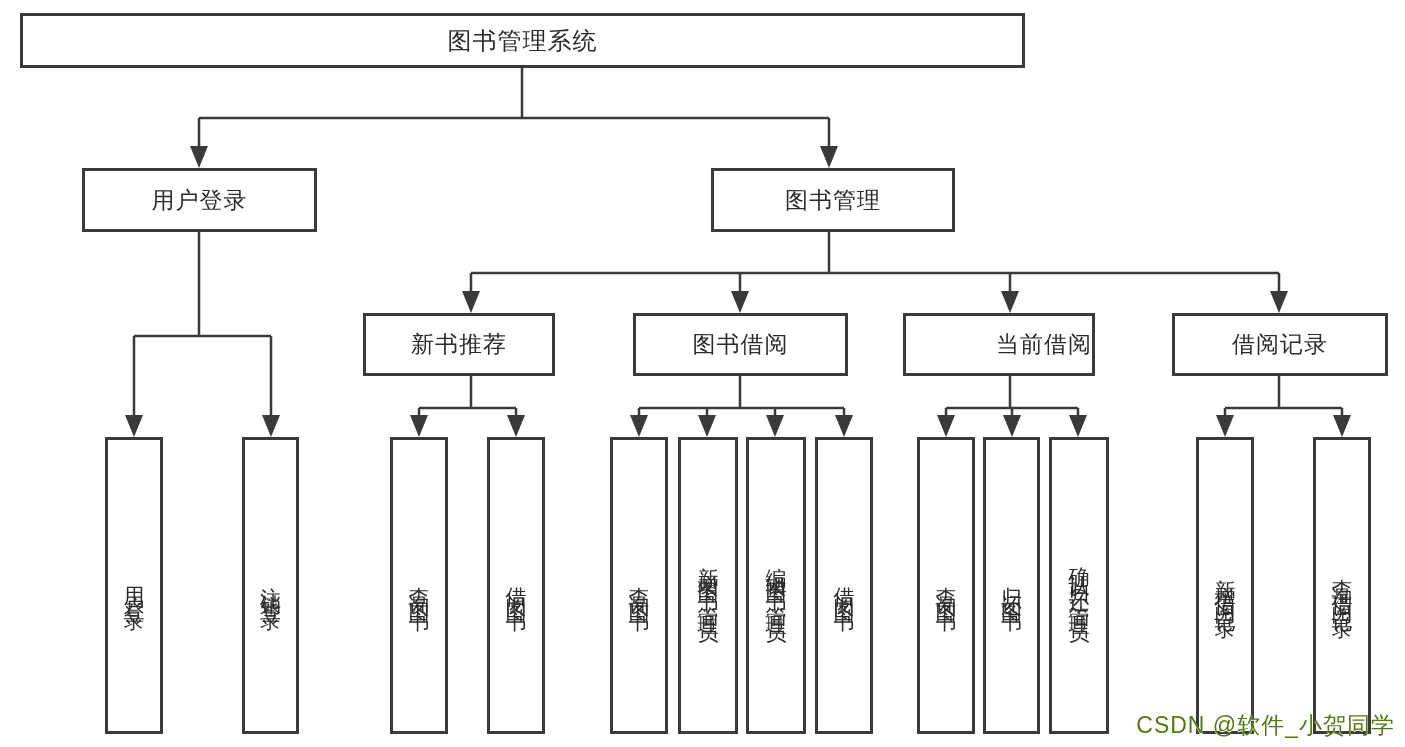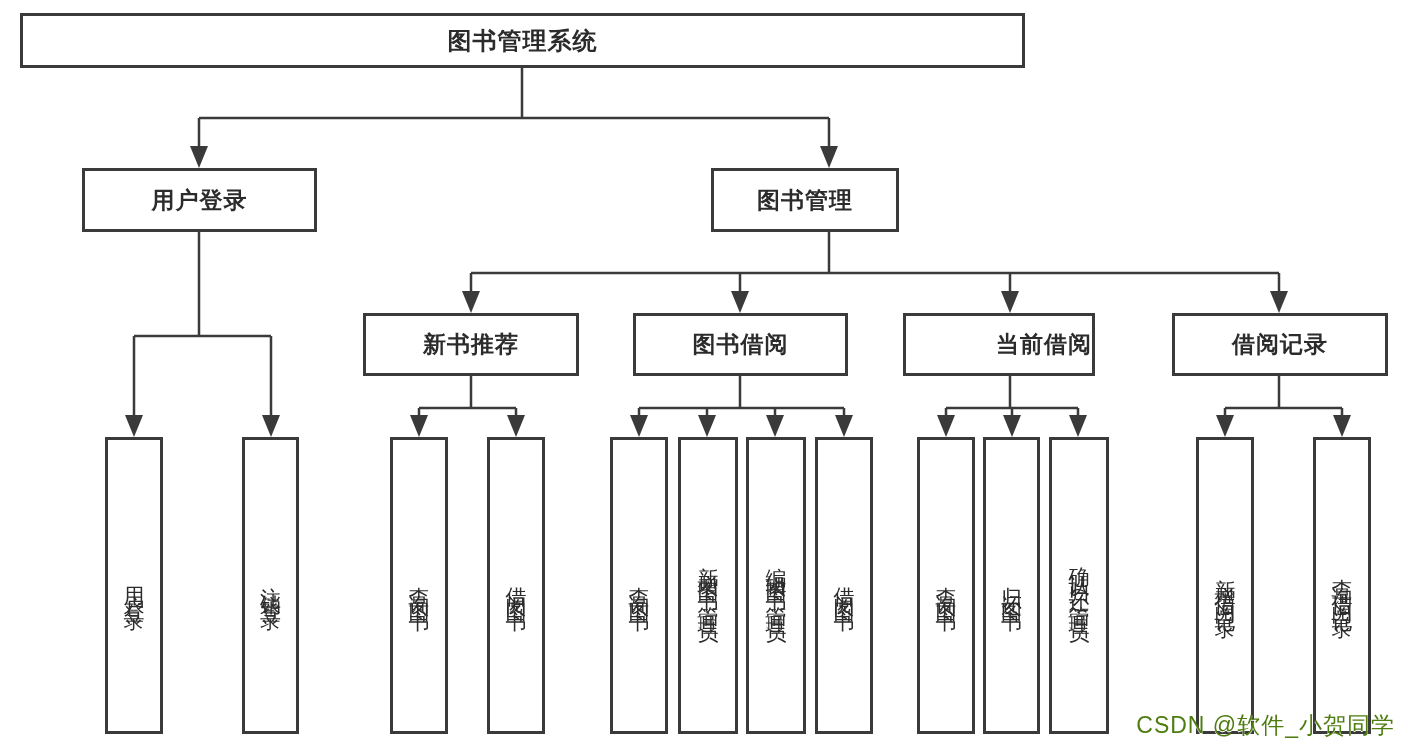--- a/index.html
+++ b/index.html
@@ -12,25 +12,25 @@
   }
   #wires{position:absolute;left:0;top:0;width:1405px;height:747px;}
   .box{
     position:absolute;
     box-sizing:border-box;
     border:3px solid #3a3a3a;
     background:#ffffff;
     display:flex;align-items:center;justify-content:center;
     color:#2b2b2b;
   }
-  .hbox{font-size:23px;letter-spacing:1px;font-weight:bold;}
+  .hbox{font-size:23px;letter-spacing:1px;}
   .b-root{left:20px;top:13px;width:1005px;height:55px;font-size:24px;}
   .b-user{left:82px;top:168px;width:235px;height:64px;}
-  .b-mgmt{left:711px;top:168px;width:188px;height:64px;}
-  .b-l3a{left:363px;top:313px;width:216px;height:63px;}
+  .b-mgmt{left:711px;top:168px;width:244px;height:64px;}
+  .b-l3a{left:363px;top:313px;width:192px;height:63px;}
   .b-l3b{left:633px;top:313px;width:215px;height:63px;align-items:center;}
   .b-l3c{left:903px;top:313px;width:192px;height:63px;justify-content:flex-end;}
   .b-l3d{left:1172px;top:313px;width:216px;height:63px;}
   .vbox{top:437px;width:58px;height:297px;}
   .vbox .lbl{
     writing-mode:vertical-rl;
     text-orientation:mixed;
     font-size:21px;
     letter-spacing:8px;
     color:#2b2b2b;

